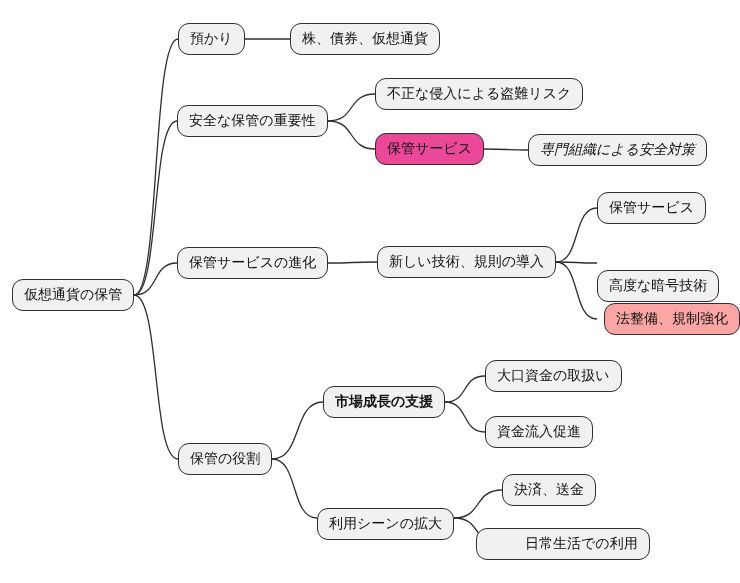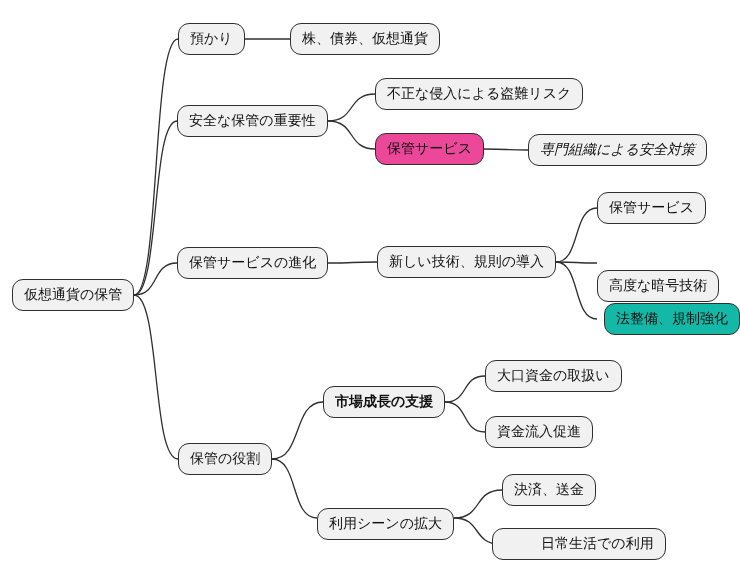--- a/index.html
+++ b/index.html
@@ -56,22 +56,22 @@
       <div class="node" id="node-azukari" style="background: rgb(241, 241, 241); border-color: rgb(47, 47, 47); left: 178px; top: 23px;">預かり</div>
       <div class="node" id="node-assets" style="background: rgb(241, 241, 241); border-color: rgb(47, 47, 47); left: 290px; top: 23px;">株、債券、仮想通貨</div>
       <div class="node" id="node-importance" style="background: rgb(241, 241, 241); border-color: rgb(47, 47, 47); left: 177px; top: 105px;">安全な保管の重要性</div>
       <div class="node" id="node-theft-risk" style="background: rgb(241, 241, 241); border-color: rgb(47, 47, 47); left: 375px; top: 78px;">不正な侵入による盗難リスク</div>
       <div class="node" id="node-custody-service" style="background: #ec4899; border-color: rgb(47, 47, 47); left: 375px; top: 133px;">保管サービス</div>
       <div class="node" id="node-expert-security" style="background: rgb(241, 241, 241); border-color: rgb(47, 47, 47); left: 528px; top: 134px; font-style: italic;">専門組織による安全対策</div>
       <div class="node" id="node-evolution" style="background: rgb(241, 241, 241); border-color: rgb(47, 47, 47); left: 177px; top: 247px;">保管サービスの進化</div>
       <div class="node" id="node-new-tech" style="background: rgb(241, 241, 241); border-color: rgb(47, 47, 47); left: 377px; top: 246px;">新しい技術、規則の導入</div>
       <div class="node" id="node-decentralized" style="background: rgb(241, 241, 241); border-color: rgb(47, 47, 47); left: 597px; top: 192px;">保管サービス</div>
       <div class="node" id="node-encryption" style="background: rgb(241, 241, 241); border-color: rgb(47, 47, 47); left: 597px; top: 247px; margin-top: 23px;">高度な暗号技術</div>
-      <div class="node" id="node-regulation" style="background: #14b8a6; border-color: rgb(47, 47, 47); left: 604px; top: 303px; text-align: right;">法整備、規制強化</div>
+      <div class="node" id="node-regulation" style="background: #fca5a5; border-color: rgb(47, 47, 47); left: 604px; top: 303px; text-align: right;">法整備、規制強化</div>
       <div class="node" id="node-role" style="background: rgb(241, 241, 241); border-color: rgb(47, 47, 47); left: 178px; top: 443px;">保管の役割</div>
       <div class="node" id="node-market-growth" style="background: rgb(241, 241, 241); border-color: rgb(47, 47, 47); left: 323px; top: 386px; font-weight: bold;">市場成長の支援</div>
       <div class="node" id="node-large-funds" style="background: rgb(241, 241, 241); border-color: rgb(47, 47, 47); left: 485px; top: 360px;">大口資金の取扱い</div>
       <div class="node" id="node-inflow" style="background: rgb(241, 241, 241); border-color: rgb(47, 47, 47); left: 485px; top: 416px;">資金流入促進</div>
       <div class="node" id="node-use-expansion" style="background: rgb(241, 241, 241); border-color: rgb(47, 47, 47); left: 317px; top: 508px;">利用シーンの拡大</div>
       <div class="node" id="node-payment" style="background: rgb(241, 241, 241); border-color: rgb(47, 47, 47); left: 502px; top: 474px;">決済、送金</div>
-      <div class="node" id="node-daily-use" style="background: rgb(241, 241, 241); border-color: rgb(47, 47, 47); left: 492px; top: 528px; padding-left: 48px;">日常生活での利用</div>
+      <div class="node" id="node-daily-use" style="background: rgb(241, 241, 241); border-color: rgb(47, 47, 47); left: 476px; top: 528px; padding-left: 48px;">日常生活での利用</div>
     </div>
 </div>
 
 </body></html>

